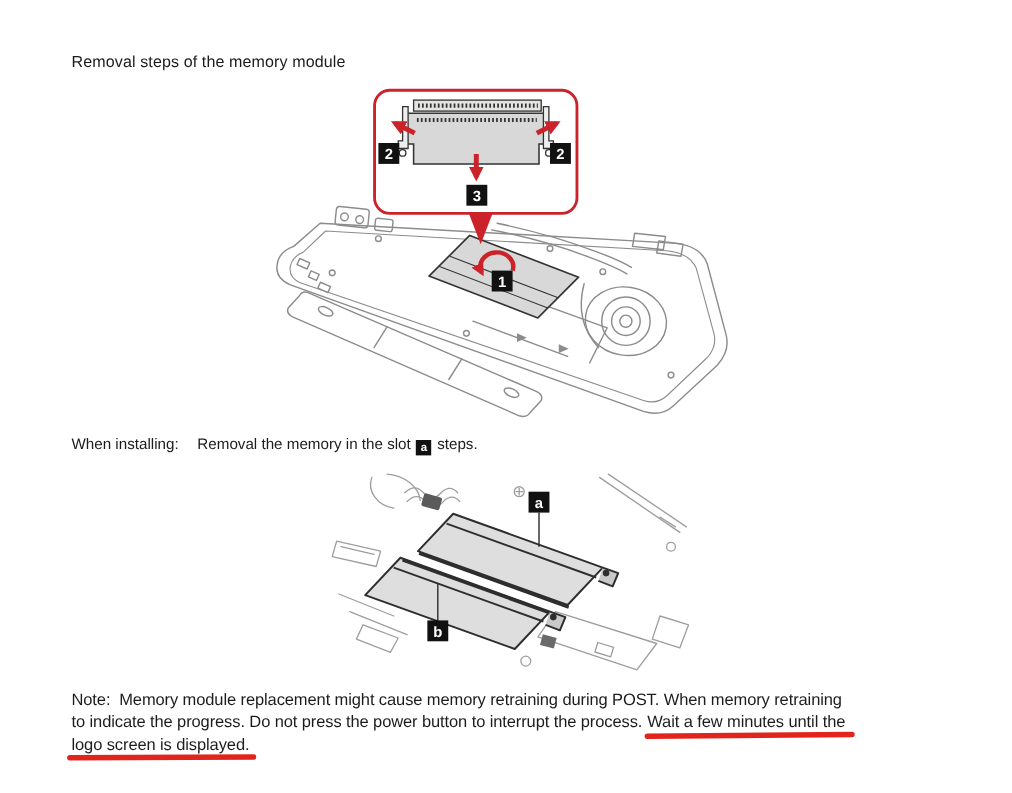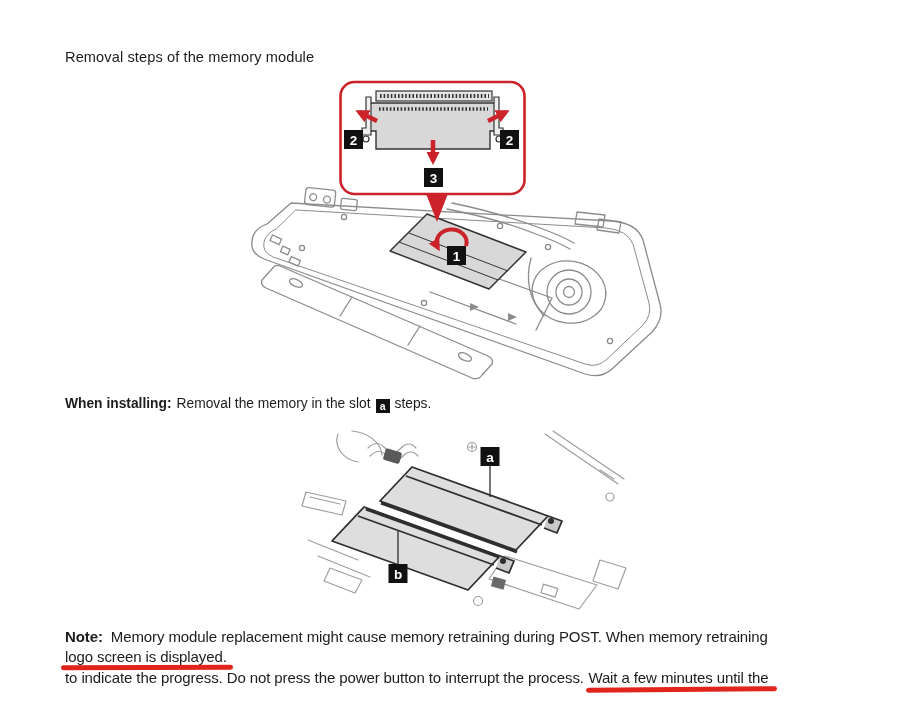--- a/index.html
+++ b/index.html
@@ -23,33 +23,33 @@
   .abs{position:absolute;}
   #heading{
     left:65px;top:49px;
     font-size:14.6px;font-weight:400;letter-spacing:.1px;
   }
   #fig1{left:240px;top:78px;width:430px;height:312px;}
   #fig2{left:295px;top:430px;width:335px;height:192px;}
   #install-line{
     left:65px;top:396px;font-size:13.8px;white-space:nowrap;
   }
-  #install-line .lead{font-weight:700;margin-right:5px;}
+  #install-line .lead{font-weight:400;margin-right:17px;}
   .slot-chip{
     display:inline-flex;align-items:center;justify-content:center;
     width:14px;height:14px;background:var(--label-black);color:#fff;
     font-size:10.5px;font-weight:700;vertical-align:-2px;margin:0 5px;
     line-height:1;
   }
   #note{
     left:65px;top:627px;width:810px;
     font-size:15px;line-height:20.4px;letter-spacing:-.1px;
   }
   #note .note-line{white-space:nowrap;}
-  .note-label{font-weight:700;margin-right:8px;}
+  .note-label{font-weight:400;margin-right:8px;}
   .redline{position:relative;}
   .redline::after{
     content:"";position:absolute;height:5px;border-radius:2.5px;
     background:var(--underline-red);
     left:-2px;right:-9px;bottom:-6px;
     transform:rotate(-.45deg);
   }
   .redline.l4::after{left:-4px;right:-6px;bottom:-5px;transform:rotate(-.2deg);}
   .phrase-gap{margin-left:4.5px;}
   svg text.step-num{
@@ -213,20 +213,20 @@
       <rect x="388.5" y="564" width="19" height="19" fill="var(--label-black)"></rect>
       <text class="step-num" x="398" y="578.8">b</text>
     </g>
   </svg>
 
   <div id="note" class="abs">
     <div class="note-line">
       <span class="note-label">Note:</span><span>Memory module replacement might cause memory retraining during POST. When memory retraining</span>
     </div>
     <div class="note-line">
+      <span>to indicate the progress. Do not press the power button to interrupt the process.</span><span class="redline phrase-gap">Wait a few minutes until the</span>
+    </div>
+    <div class="note-line">
       <span class="redline l4">logo screen is displayed.</span>
     </div>
-    <div class="note-line">
-      <span>to indicate the progress. Do not press the power button to interrupt the process.</span><span class="redline phrase-gap">Wait a few minutes until the</span>
-    </div>
   </div>
 
 </div>
 
 </body></html>

